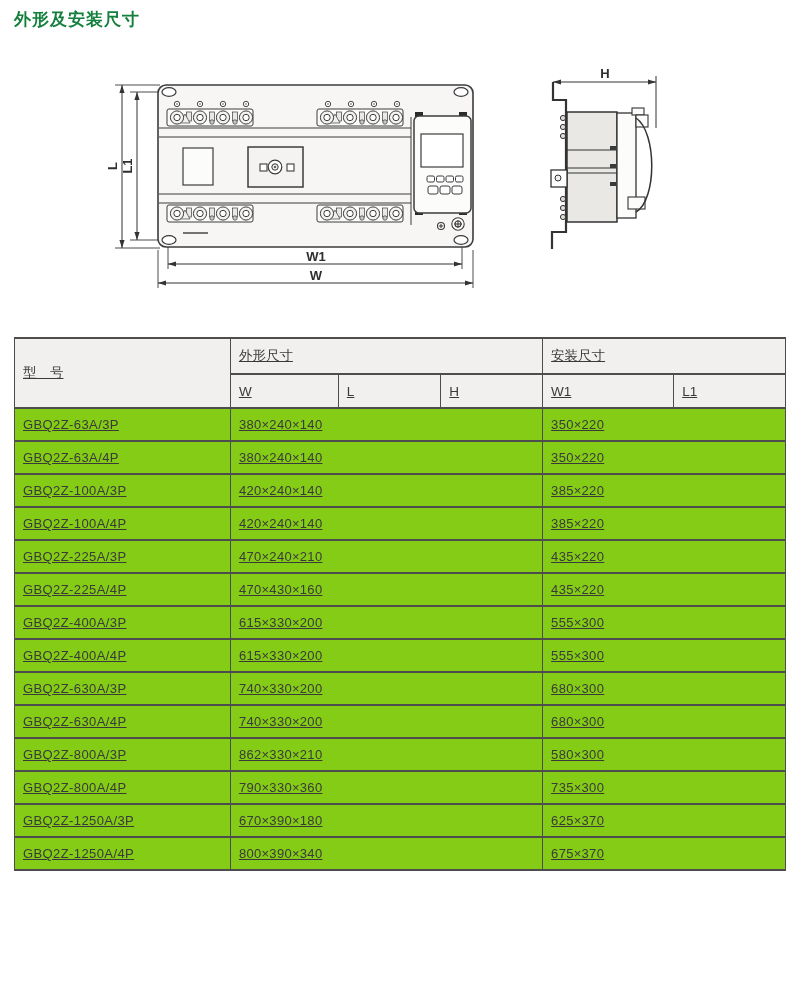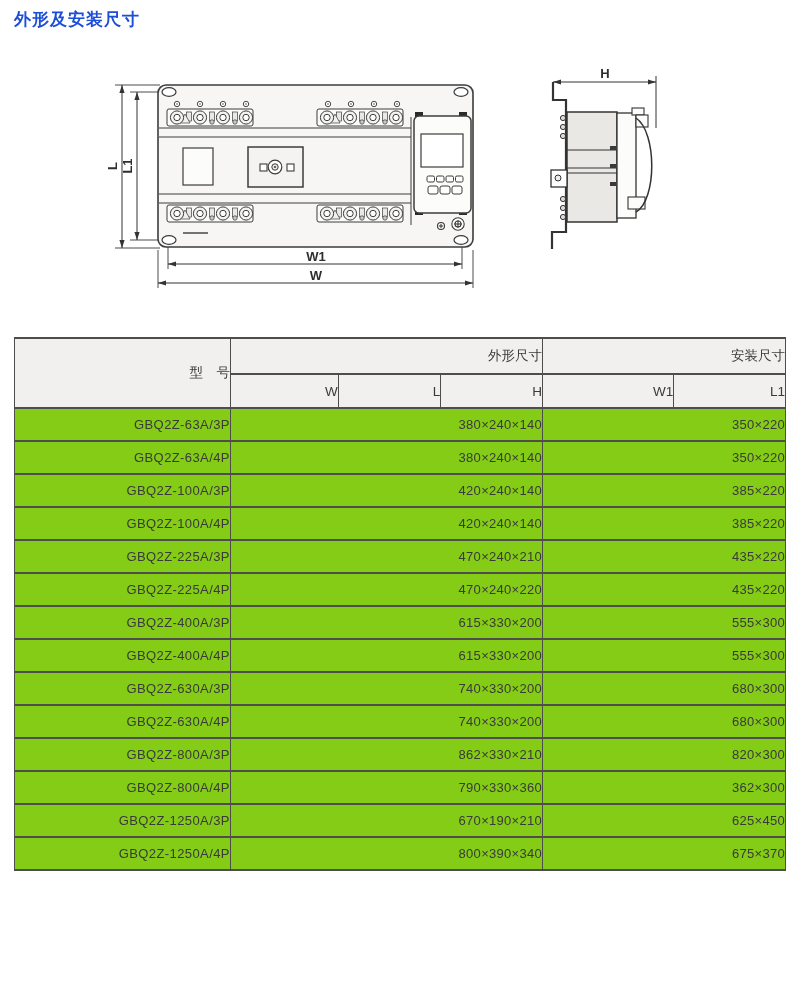--- a/index.html
+++ b/index.html
@@ -4,38 +4,39 @@
 <style>
   * { margin:0; padding:0; box-sizing:border-box; }
   html,body { background:#ffffff; }
   body {
     width:800px; height:981px; position:relative;
     font-family:"Liberation Sans","DejaVu Sans",sans-serif;
     color:#3b3b3b;
   }
   .page-title {
     position:absolute; left:14px; top:8px;
-    font-size:17px; font-weight:600; color:#1d4ed8;
+    font-size:17px; font-weight:600; color:#15803d;
     letter-spacing:1px;
   }
   svg.drawing { position:absolute; left:0; top:46px; }
   svg text.dim {
     font-family:"Liberation Sans","DejaVu Sans",sans-serif;
     font-size:13px; font-weight:600; fill:#2e2e2e;
   }
   table.dims {
     position:absolute; left:14px; top:337px; width:772px;
     border-collapse:collapse; table-layout:fixed;
     font-size:13px; color:#3a3a3a;
   }
   table.dims th, table.dims td {
     border-left:1px solid #4d4d4d; border-right:1px solid #4d4d4d;
     border-top:2px solid #4d4d4d; border-bottom:2px solid #4d4d4d;
-    text-align:right; vertical-align:middle;
-    padding:0;
+    text-align:left; vertical-align:middle;
+    padding:8px;
+    text-decoration:underline;
   }
   table.dims thead th {
     background:#f1f0ee; font-weight:400; font-size:13.5px;
   }
   thead tr.h1 th { height:36px; }
   thead tr.h2 th { height:34px; }
   tbody td { height:33px; background:#84cc16; letter-spacing:0.3px; }
   td.model-cell { letter-spacing:0.4px; }
 </style>
 </head>
@@ -257,21 +258,21 @@
     <td colspan="3">420×240×140</td>
     <td colspan="2">385×220</td>
   </tr>
       <tr>
     <td class="model-cell">GBQ2Z-225A/3P</td>
     <td colspan="3">470×240×210</td>
     <td colspan="2">435×220</td>
   </tr>
       <tr>
     <td class="model-cell">GBQ2Z-225A/4P</td>
-    <td colspan="3">470×240×220</td>
+    <td colspan="3">470×430×160</td>
     <td colspan="2">435×220</td>
   </tr>
       <tr>
     <td class="model-cell">GBQ2Z-400A/3P</td>
     <td colspan="3">615×330×200</td>
     <td colspan="2">555×300</td>
   </tr>
       <tr>
     <td class="model-cell">GBQ2Z-400A/4P</td>
     <td colspan="3">615×330×200</td>
@@ -283,31 +284,31 @@
     <td colspan="2">680×300</td>
   </tr>
       <tr>
     <td class="model-cell">GBQ2Z-630A/4P</td>
     <td colspan="3">740×330×200</td>
     <td colspan="2">680×300</td>
   </tr>
       <tr>
     <td class="model-cell">GBQ2Z-800A/3P</td>
     <td colspan="3">862×330×210</td>
-    <td colspan="2">820×300</td>
+    <td colspan="2">580×300</td>
   </tr>
       <tr>
     <td class="model-cell">GBQ2Z-800A/4P</td>
     <td colspan="3">790×330×360</td>
-    <td colspan="2">362×300</td>
+    <td colspan="2">735×300</td>
   </tr>
       <tr>
     <td class="model-cell">GBQ2Z-1250A/3P</td>
-    <td colspan="3">670×190×210</td>
-    <td colspan="2">625×450</td>
+    <td colspan="3">670×390×180</td>
+    <td colspan="2">625×370</td>
   </tr>
       <tr>
     <td class="model-cell">GBQ2Z-1250A/4P</td>
     <td colspan="3">800×390×340</td>
     <td colspan="2">675×370</td>
   </tr>
     </tbody>
 </table>
 
 </body></html>

